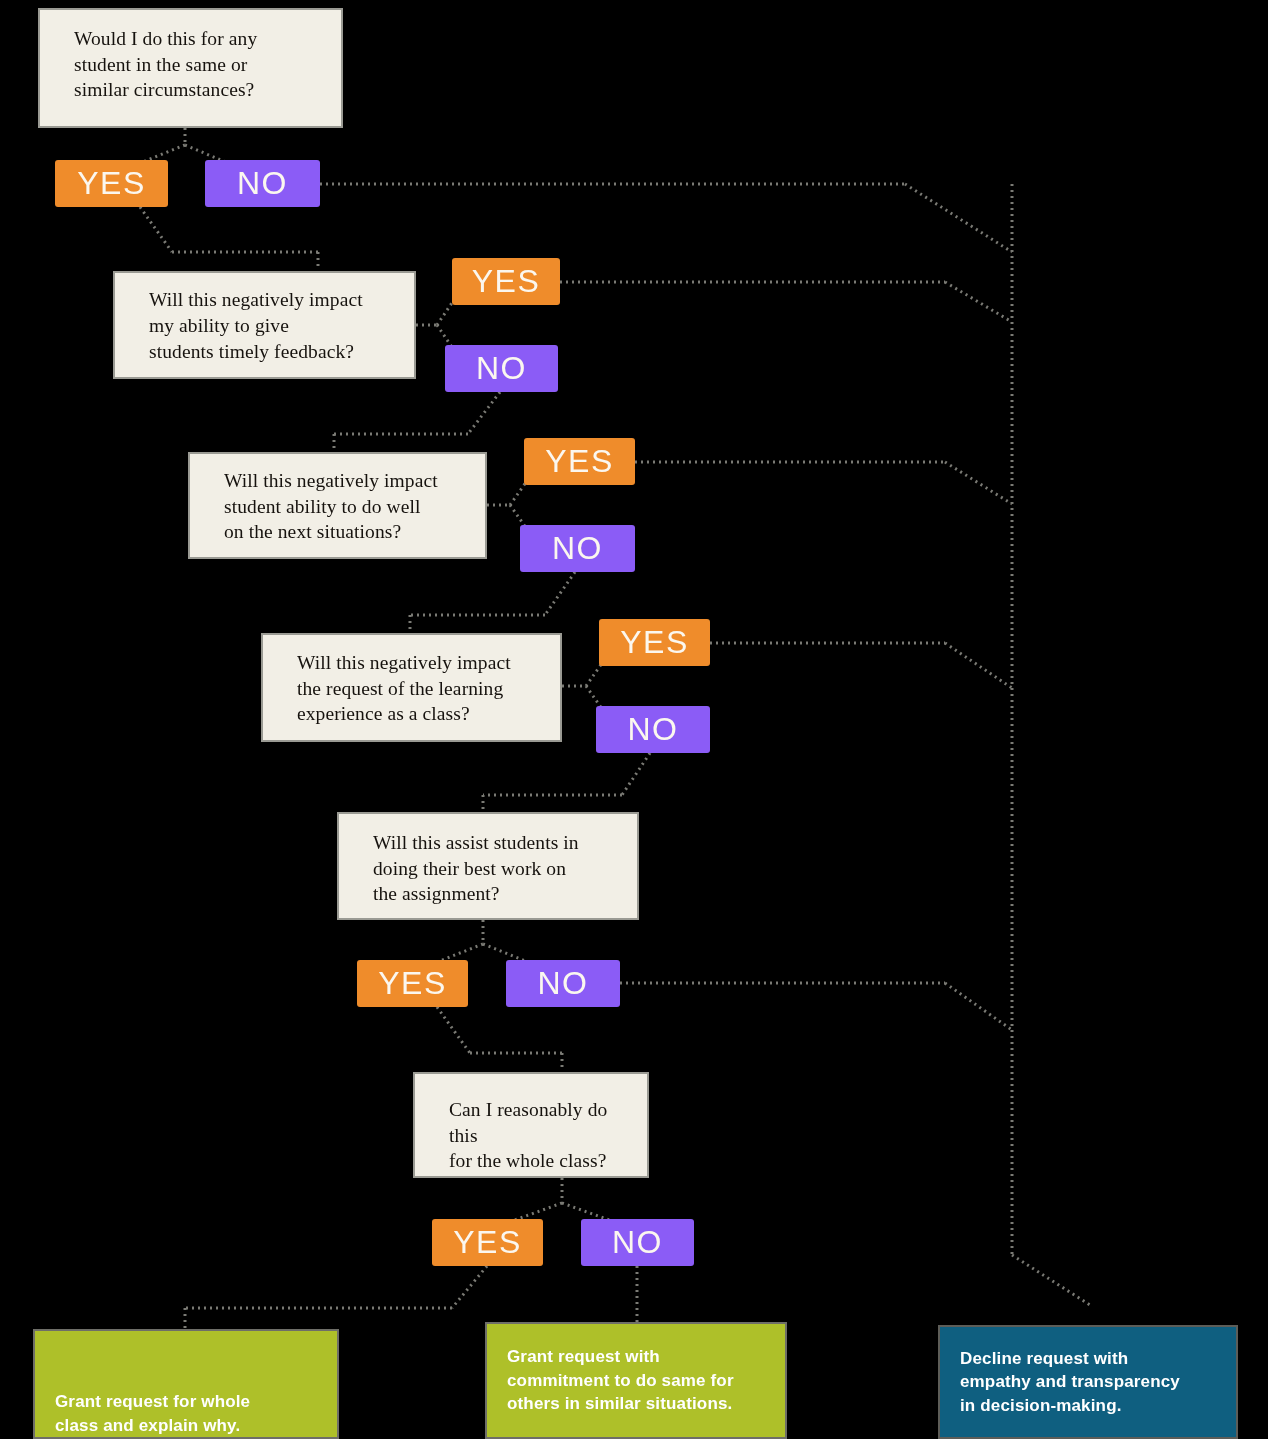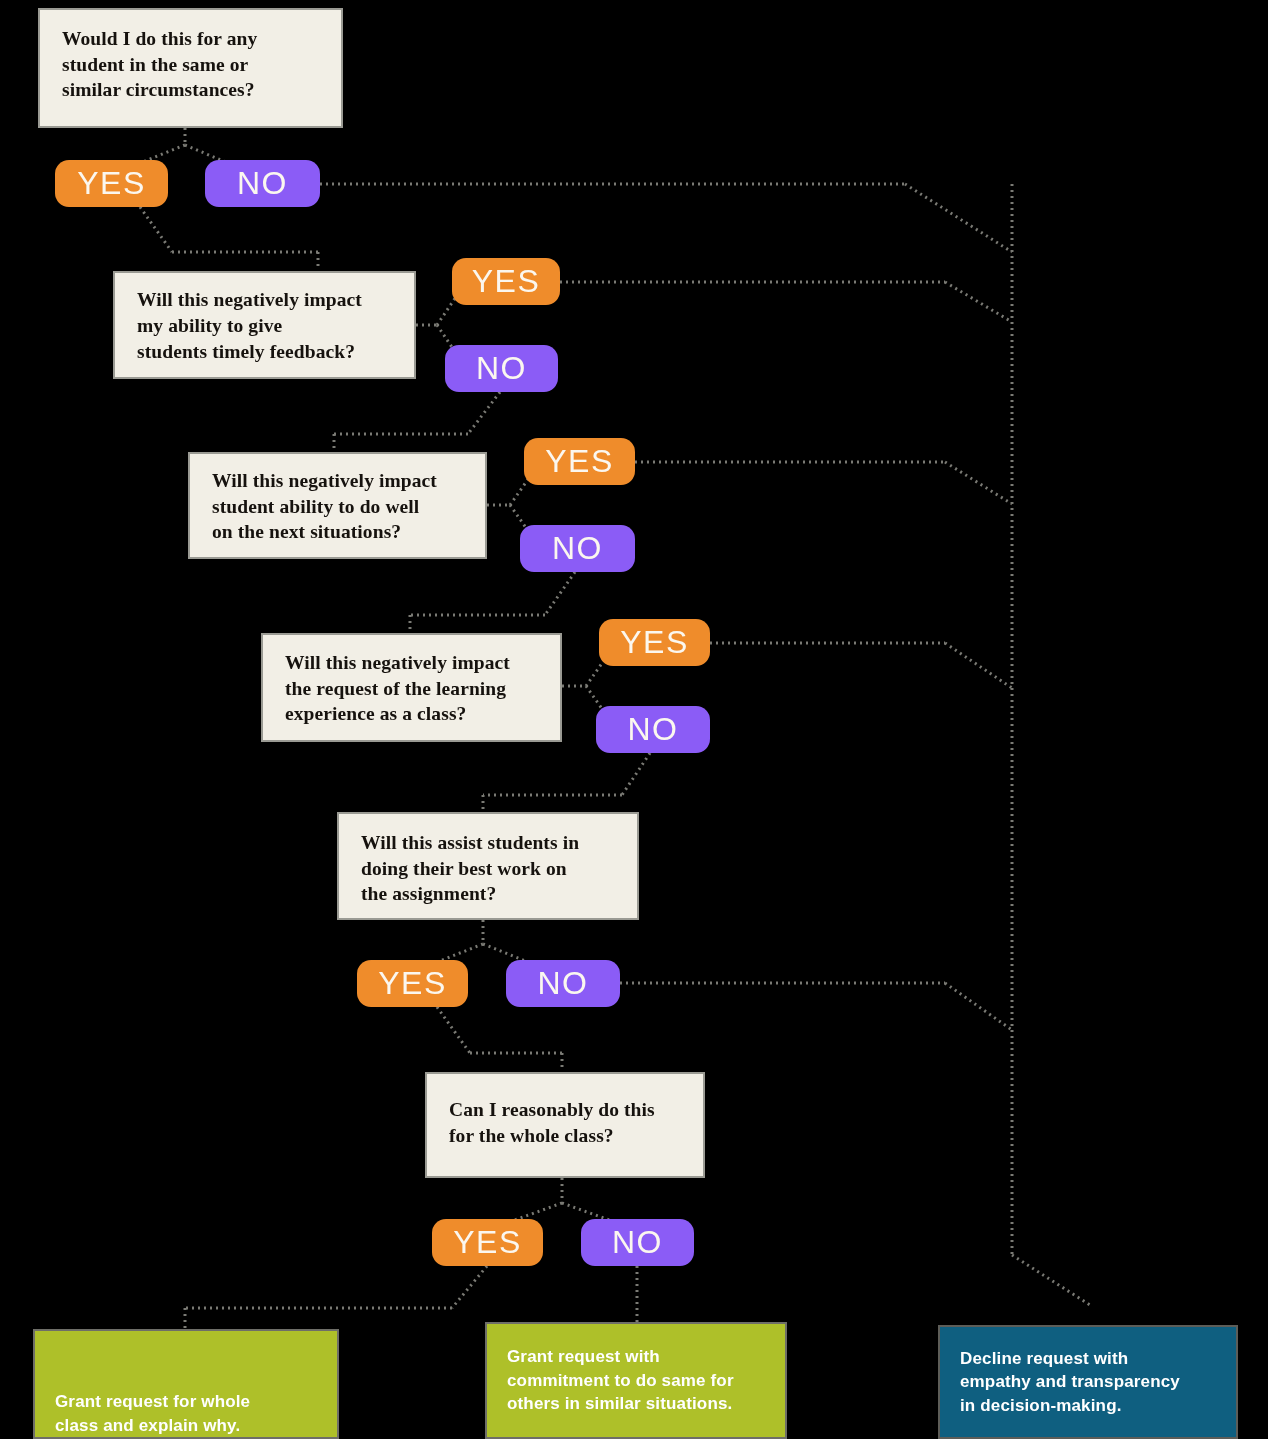--- a/index.html
+++ b/index.html
@@ -28,33 +28,33 @@
     position: absolute;
     z-index: 3;
     box-sizing: border-box;
   }
   
   .qbox {
     background: #f2efe6;
     border: 2px solid #9a9a93;
     color: #16120e;
     font-family: "Liberation Serif", "DejaVu Serif", serif;
-    font-weight: 700;
+    font-weight: 400;
     font-size: 19.5px;
     line-height: 1.32;
     letter-spacing: 0.1px;
-    padding: 16px 18px 14px 22px;
+    padding: 16px 18px 14px 34px;
     display: flex;
     align-items: flex-start;
   }
   .qbox span { display: block; }
 
   
   .pill {
-    border-radius: 14px;
+    border-radius: 3px;
     color: #fbf7ef;
     font-family: "Liberation Sans", "DejaVu Sans", sans-serif;
     font-weight: 400;
     letter-spacing: 1.5px;
     display: flex;
     align-items: center;
     justify-content: center;
     text-align: center;
     line-height: 1;
     padding-bottom: 2px;
@@ -206,21 +206,21 @@
     <div>
       <span>Will this assist students in</span>
       <span>doing their best work on</span>
       <span>the assignment?</span>
     </div>
   </div>
 
   <div class="node pill yes" style="left:357px; top:960px; width:111px; height:47px; font-size:32px;">YES</div>
   <div class="node pill no" style="left:506px; top:960px; width:114px; height:47px; font-size:32px;">NO</div>
 
-  <div class="node qbox" style="left:425px; top:1072px; width:280px; height:106px; align-items:flex-start; padding-top:23px;">
+  <div class="node qbox" style="left:413px; top:1072px; width:236px; height:106px; align-items:flex-start; padding-top:23px;justify-content:flex-end;">
     <div>
       <span>Can I reasonably do this</span>
       <span>for the whole class?</span>
     </div>
   </div>
 
   <div class="node pill yes" style="left:432px; top:1219px; width:111px; height:47px; font-size:32px;">YES</div>
   <div class="node pill no" style="left:581px; top:1219px; width:113px; height:47px; font-size:32px;">NO</div>
 
   <div class="node obox green" style="left:33px; top:1329px; width:306px; height:110px;align-items:flex-end;">

